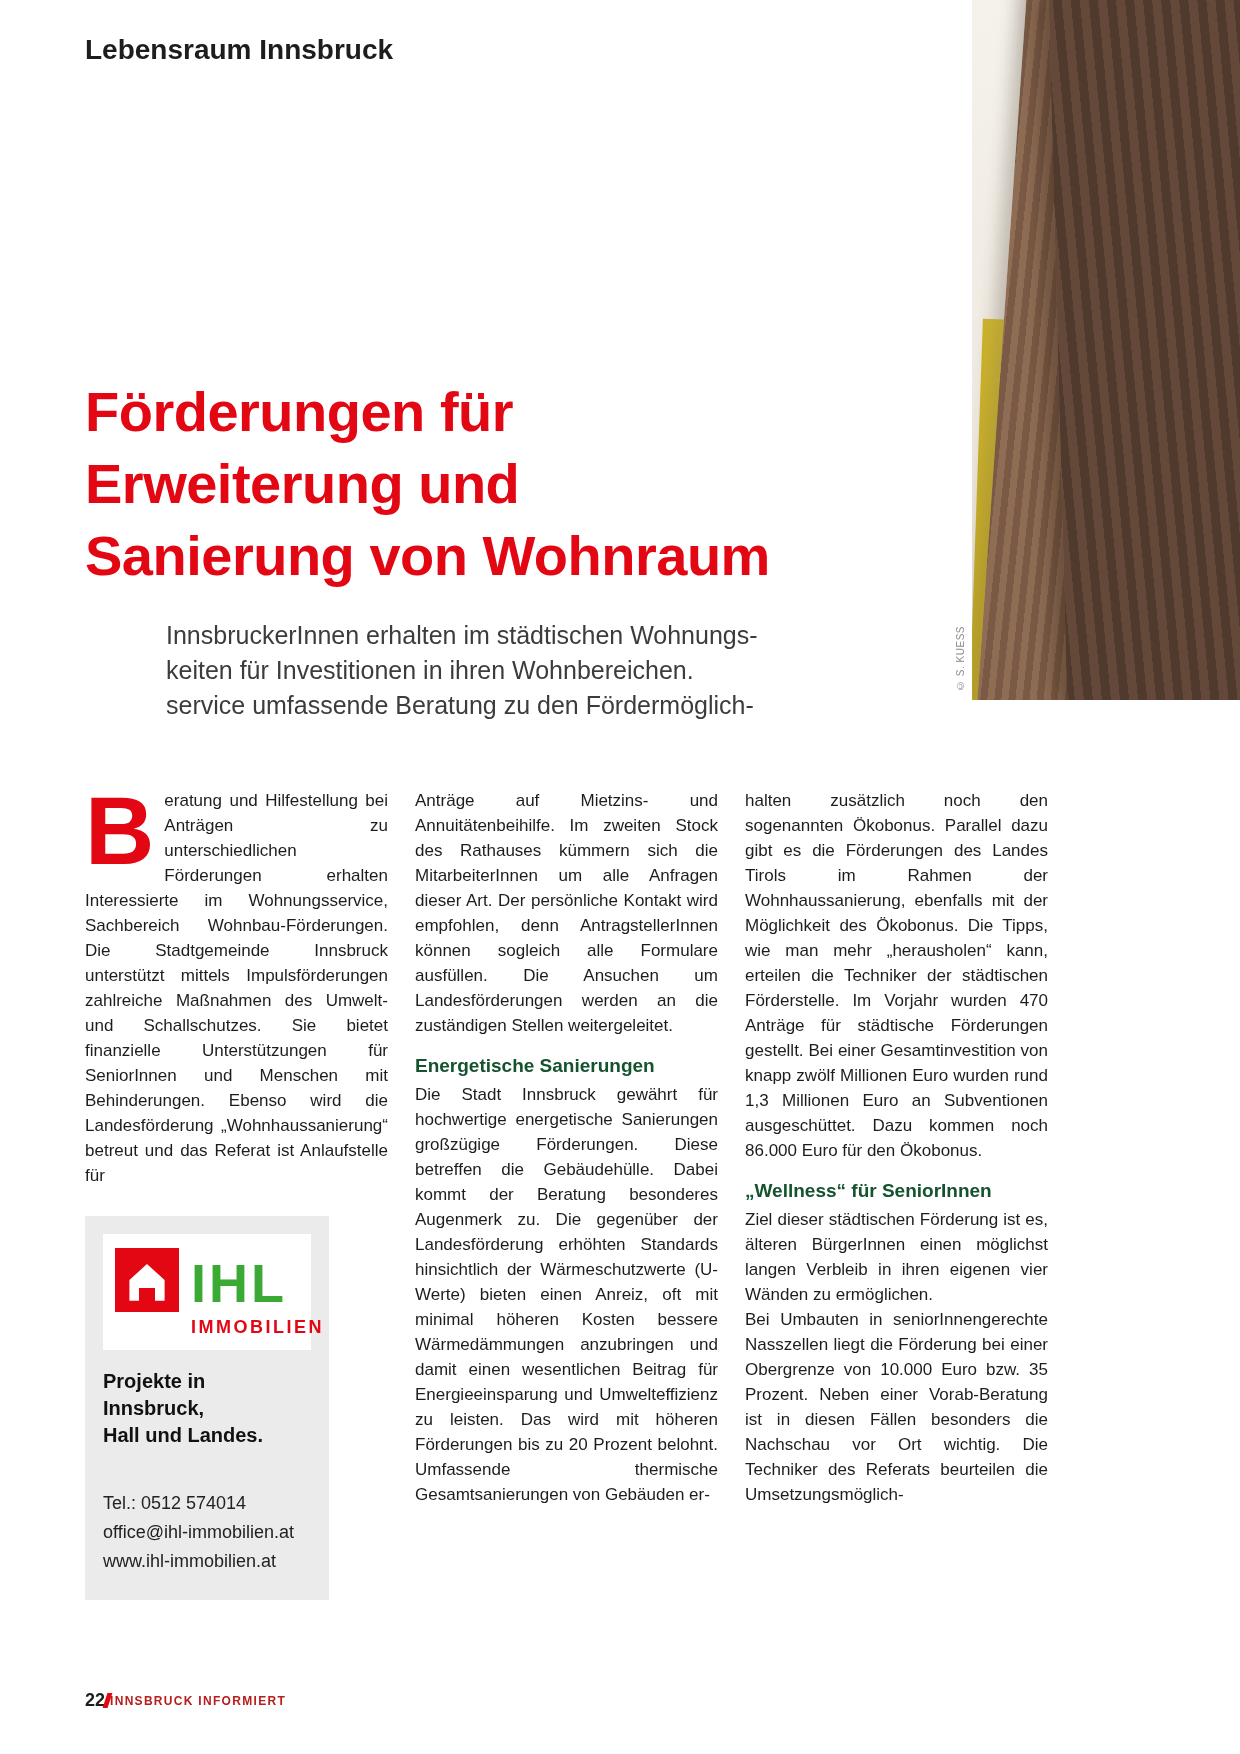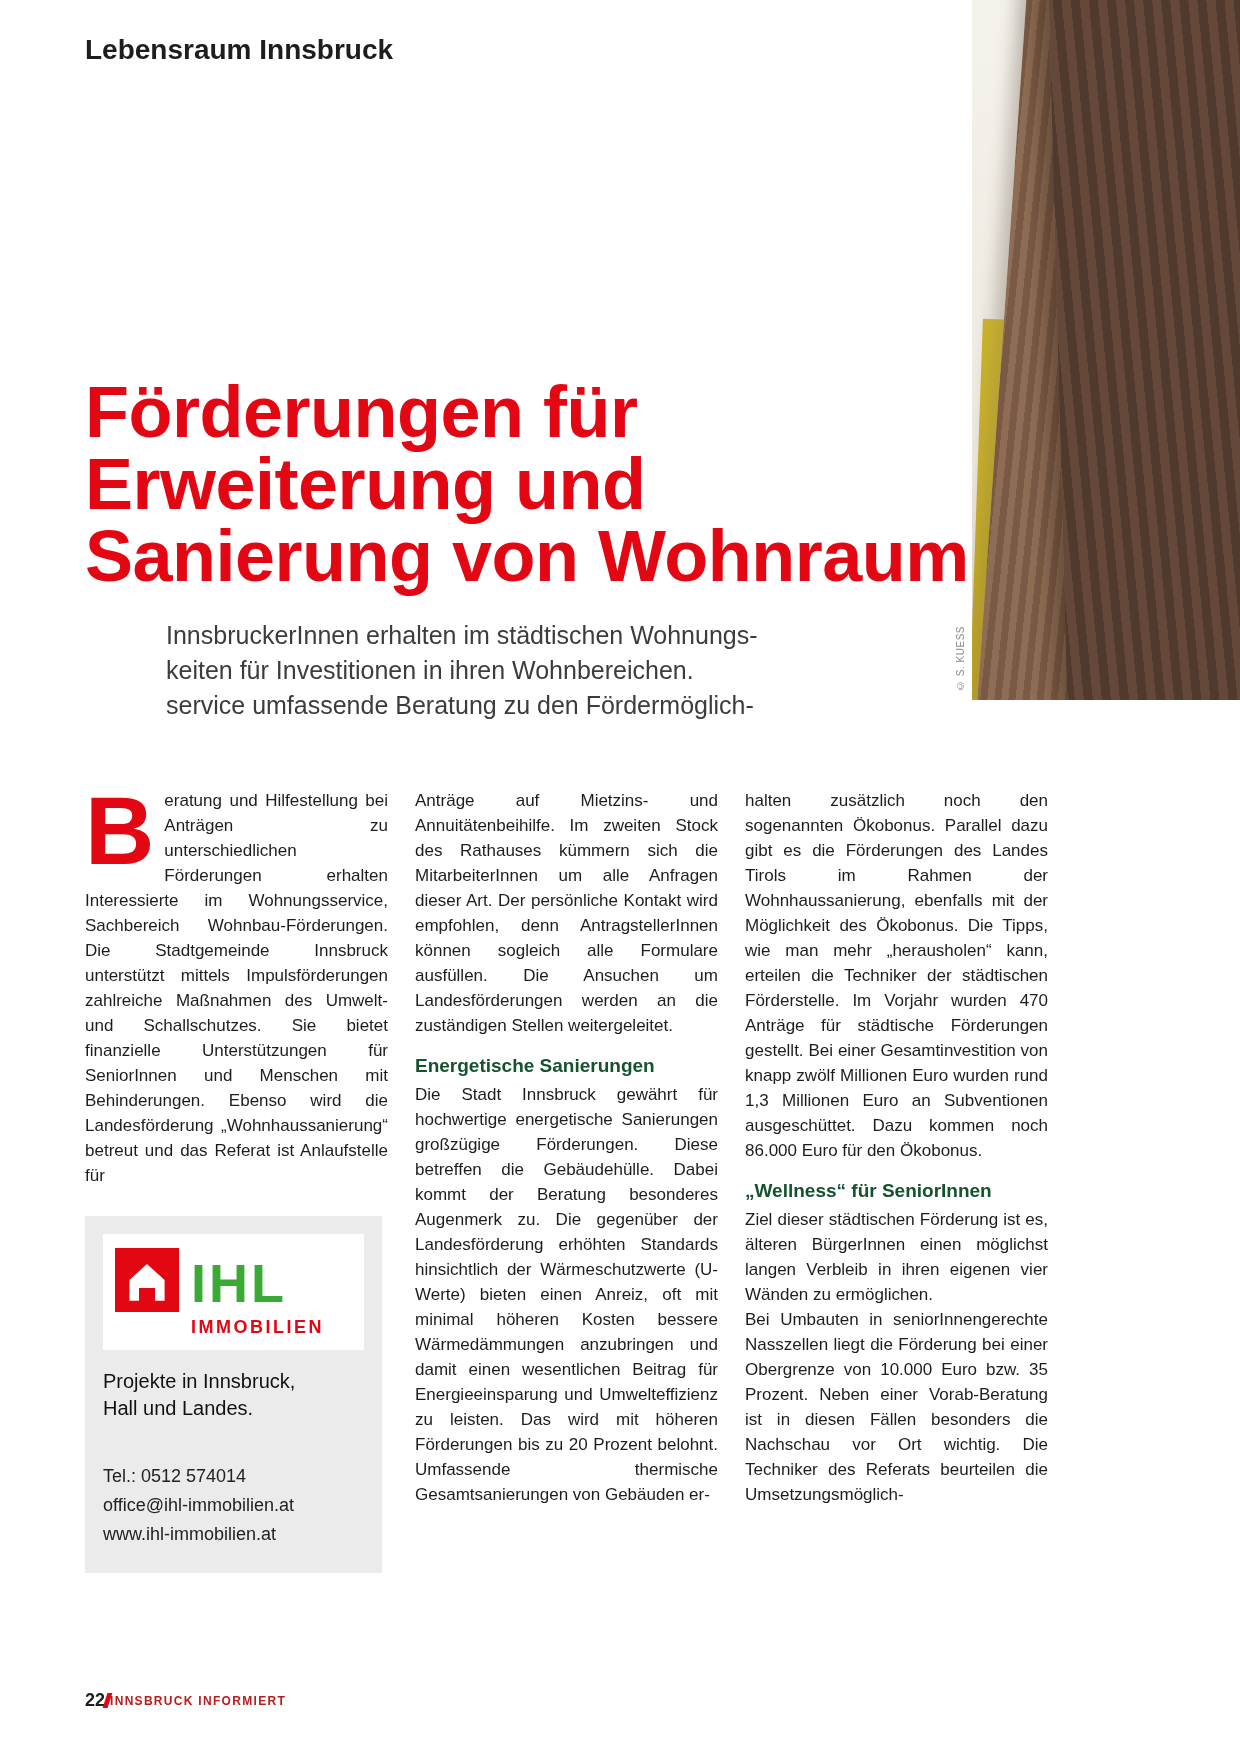--- a/index.html
+++ b/index.html
@@ -18,39 +18,39 @@
     background:repeating-linear-gradient(92deg,#7a5a45 0 7px,#8f6d55 7px 14px);
     transform:rotate(4deg);border-radius:0 0 20px 14px;box-shadow:-10px 0 16px rgba(60,40,25,.25);}
   .robe-dark{position:absolute;right:-34px;top:-12px;width:216px;height:728px;
     background:repeating-linear-gradient(86deg,#503a2d 0 9px,#64493a 9px 18px);
     transform:rotate(-1.5deg);border-radius:10px 0 0 30px;box-shadow:-12px 0 20px rgba(40,25,15,.35);}
   .photo-credit{position:absolute;top:626px;right:274px;writing-mode:vertical-rl;
     transform:rotate(180deg);font-size:10px;color:#8a8a8a;letter-spacing:.5px;}
 
   
   .headline{position:absolute;left:85px;top:376px;color:#e30613;font-weight:bold;
-    font-size:72px;line-height:72px;letter-spacing:-.5px;}
+    font-size:56px;line-height:72px;letter-spacing:-.5px;}
   .intro{position:absolute;left:166px;top:618px;font-size:25px;line-height:35px;color:#3c3c3c;}
 
   
   .col{position:absolute;top:788px;width:303px;}
   .col1{left:85px;} .col2{left:415px;} .col3{left:745px;}
   .body-p{font-size:17px;line-height:25px;text-align:justify;hyphens:auto;-webkit-hyphens:auto;
     margin:0;color:#1d1d1b;}
   .dropcap{float:left;color:#e30613;font-weight:bold;font-size:96px;line-height:76px;margin:5px 10px 0 0;}
   .subhead{color:#14532d;font-weight:bold;font-size:19px;margin:17px 0 5px;}
 
   
-  .ad{margin-top:28px;background:#ebebeb;padding:18px 18px 24px;box-sizing:border-box;width:297px;}
+  .ad{margin-top:28px;background:#ebebeb;padding:18px 18px 24px;box-sizing:border-box;width:244px;}
   .ad-logo-panel{background:#ffffff;padding:14px 12px 12px;margin:0 0 18px;}
   .logo-row{display:flex;align-items:flex-end;gap:12px;}
   .logo-square{width:64px;height:64px;flex:0 0 64px;display:block;}
   .logo-ihl{color:#3aaa35;font-weight:bold;font-size:54px;line-height:58px;letter-spacing:3px;}
   .logo-sub{margin:5px 0 0 76px;color:#e30613;font-weight:bold;font-size:18px;letter-spacing:2.5px;}
-  .ad-tagline{font-weight:normal;font-size:20px;line-height:27px;color:#111111;margin-bottom:16px;margin-top:15px;}
+  .ad-tagline{font-weight:bold;font-size:20px;line-height:27px;color:#111111;margin-bottom:16px;margin-top:15px;}
   .ad-contact{font-size:18px;line-height:29px;color:#222222;margin-top:40px;}
 
   
   .footer{position:absolute;left:85px;top:1690px;display:flex;align-items:center;}
   .footer-page{font-size:18px;font-weight:bold;color:#1d1d1b;}
   .footer-divider{width:5px;height:15px;background:#e30613;transform:skewX(-18deg);}
   .footer-name{font-size:12px;font-weight:bold;letter-spacing:1.3px;color:#b91c1c;}
 </style>
 </head>
 <body>

